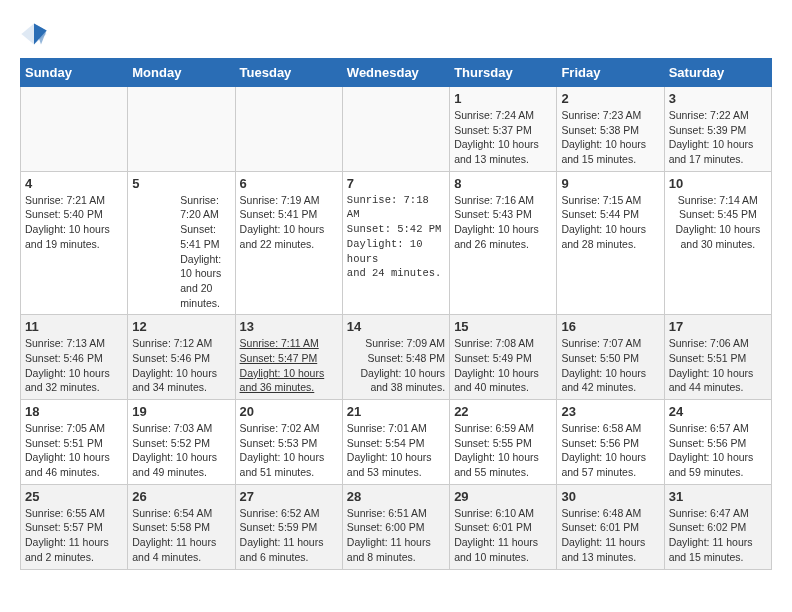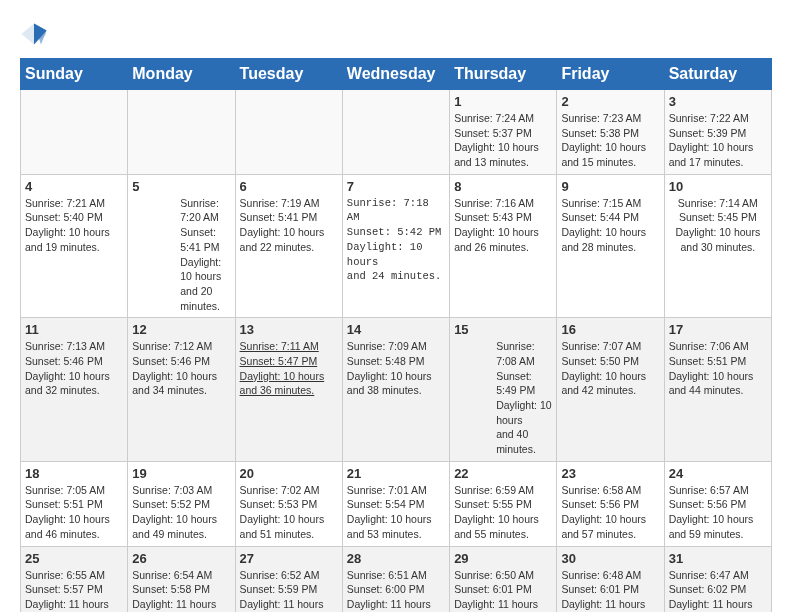--- a/index.html
+++ b/index.html
@@ -55,21 +55,21 @@
     .calendar {
       width: 100%;
       border-collapse: collapse;
       font-size: 11px;
     }
     .calendar th {
       background-color: #2a6db5;
       color: #fff;
       padding: 6px 4px;
       text-align: left;
-      font-size: 16px;
+      font-size: 13px;
       font-weight: bold;
       border: 1px solid #2a6db5;
     }
     .calendar td {
       border: 1px solid #ccc;
       vertical-align: top;
       padding: 4px;
       width: calc(100% / 7);
       min-height: 80px;
       background: #fff;
@@ -229,28 +229,28 @@
         </td>
         <td>
           <span class="day-num">13</span>
           <div class="day-info" style="white-space: pre-line; text-decoration: underline;">Sunrise: 7:11 AM
 Sunset: 5:47 PM
 Daylight: 10 hours
 and 36 minutes.</div>
         </td>
         <td>
           <span class="day-num">14</span>
-          <div class="day-info" style="white-space: pre-line;">Sunrise: 7:09 AM
+          <div class="day-info" style="white-space: pre-line; text-align: right;">Sunrise: 7:09 AM
 Sunset: 5:48 PM
 Daylight: 10 hours
 and 38 minutes.</div>
         </td>
         <td>
           <span class="day-num">15</span>
-          <div class="day-info" style="white-space: pre-line; margin-left: 42px;">Sunrise: 7:08 AM
+          <div class="day-info" style="white-space: pre-line;">Sunrise: 7:08 AM
 Sunset: 5:49 PM
 Daylight: 10 hours
 and 40 minutes.</div>
         </td>
         <td>
           <span class="day-num">16</span>
           <div class="day-info" style="white-space: pre-line;">Sunrise: 7:07 AM
 Sunset: 5:50 PM
 Daylight: 10 hours
 and 42 minutes.</div>
@@ -338,21 +338,21 @@
         </td>
         <td>
           <span class="day-num">28</span>
           <div class="day-info" style="white-space: pre-line;">Sunrise: 6:51 AM
 Sunset: 6:00 PM
 Daylight: 11 hours
 and 8 minutes.</div>
         </td>
         <td>
           <span class="day-num">29</span>
-          <div class="day-info" style="white-space: pre-line;">Sunrise: 6:50 AM
+          <div class="day-info" style="white-space: pre-line;">Sunrise: 6:10 AM
 Sunset: 6:01 PM
 Daylight: 11 hours
 and 10 minutes.</div>
         </td>
         <td>
           <span class="day-num">30</span>
           <div class="day-info" style="white-space: pre-line;">Sunrise: 6:48 AM
 Sunset: 6:01 PM
 Daylight: 11 hours
 and 13 minutes.</div>

